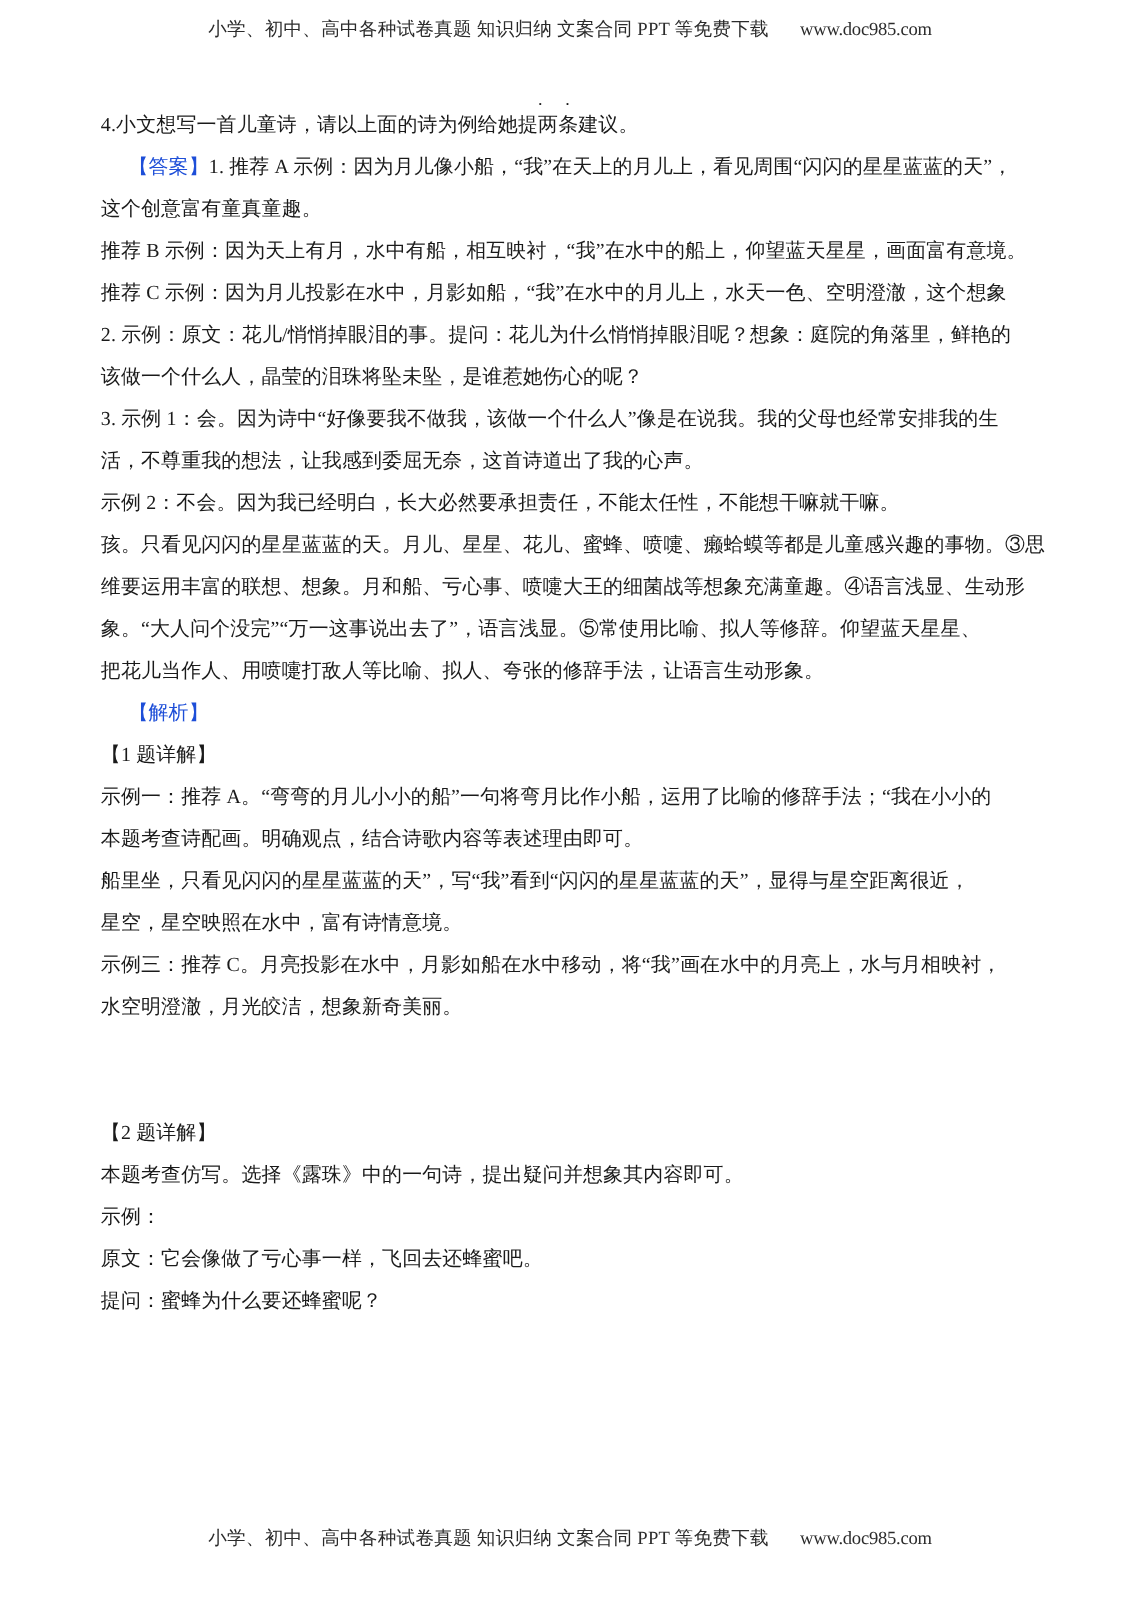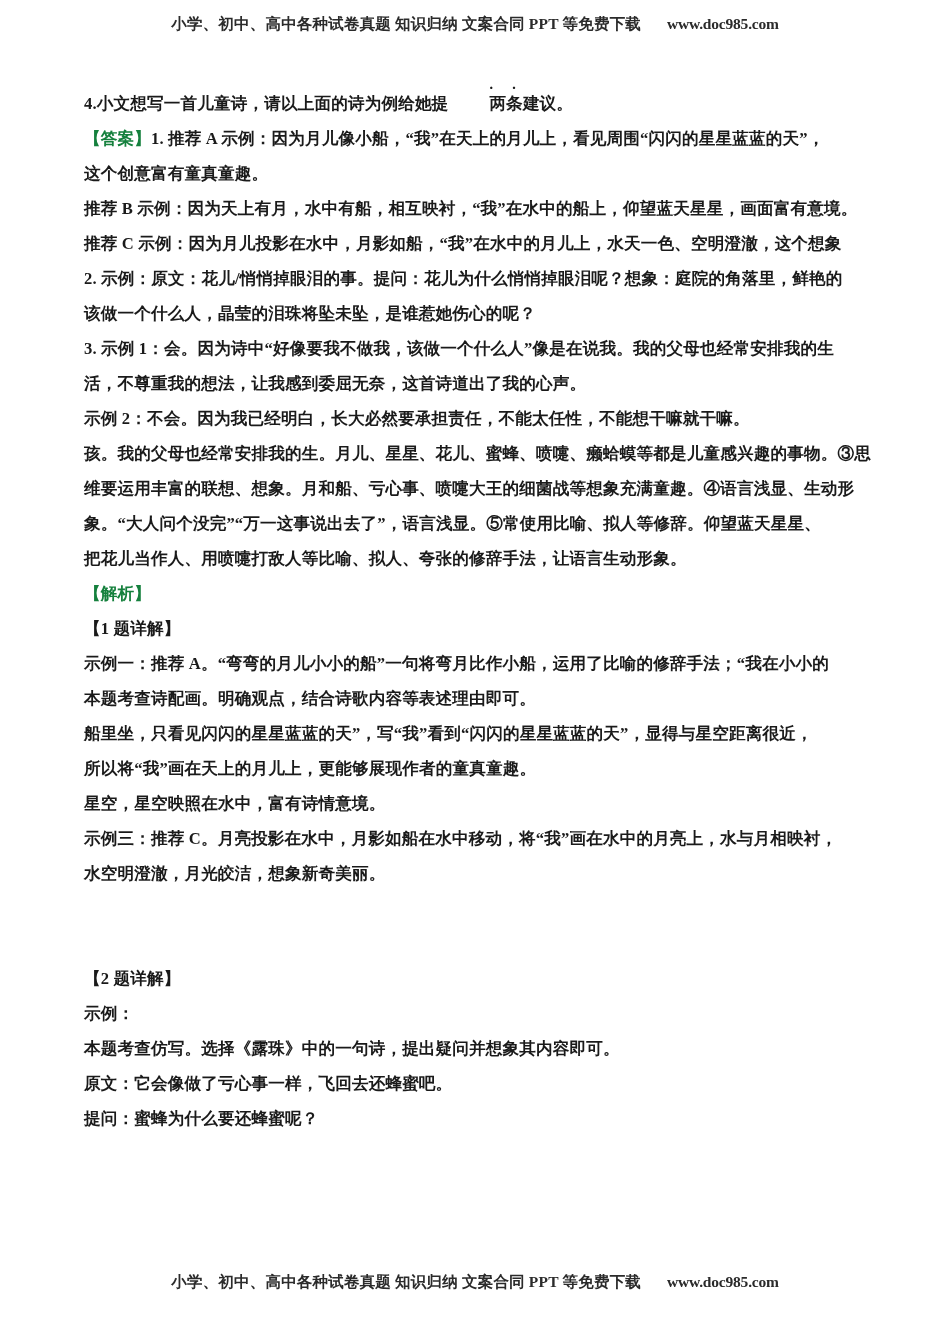--- a/index.html
+++ b/index.html
@@ -14,21 +14,20 @@
     position: relative;
     font-family: "Liberation Serif", "DejaVu Serif", serif;
     color: #000000;
     overflow: hidden;
   }
   .page {
     width: 804px;
     height: 1344px;
     position: relative;
     box-sizing: border-box;
-    font-weight: bold;
   }
 
   
   .banner {
     position: absolute;
     left: 0;
     width: 950px;
     text-align: center;
     font-family: "Liberation Serif", "DejaVu Serif", serif;
     font-size: 15.5px;
@@ -58,26 +57,26 @@
     height: 35px;
     color: #1a1a1a;
     white-space: nowrap;
     letter-spacing: 0.15px;
     font-family: "Liberation Serif", "DejaVu Serif", serif;
   }
   .line.gap-big { height: 70px; }
 
   
   .tag-blue {
-    color: #15803d;
+    color: #1d4ed8;
+    margin-left: 23px;
   }
   
   .emph {
     position: relative;
-    margin-left: 41px;
   }
   .emph::before {
     content: "\00B7\00A0\00B7";
     position: absolute;
     top: -13px;
     left: 50%;
     transform: translateX(-50%);
     font-size: 15px;
     line-height: 1;
     letter-spacing: 7px;
@@ -100,41 +99,40 @@
 
     <div class="line"><span class="tag-blue">【答案】</span><span>1. 推荐 A 示例：因为月儿像小船，“我”在天上的月儿上，看见周围“闪闪的星星蓝蓝的天”，</span></div>
     <div class="line">这个创意富有童真童趣。</div>
     <div class="line">推荐 B 示例：因为天上有月，水中有船，相互映衬，“我”在水中的船上，仰望蓝天星星，画面富有意境。</div>
     <div class="line">推荐 C 示例：因为月儿投影在水中，月影如船，“我”在水中的月儿上，水天一色、空明澄澈，这个想象</div>
     <div class="line">2. 示例：原文：花儿/悄悄掉眼泪的事。提问：花儿为什么悄悄掉眼泪呢？想象：庭院的角落里，鲜艳的</div>
     <div class="line">该做一个什么人，晶莹的泪珠将坠未坠，是谁惹她伤心的呢？</div>
     <div class="line">3. 示例 1：会。因为诗中“好像要我不做我，该做一个什么人”像是在说我。我的父母也经常安排我的生</div>
     <div class="line">活，不尊重我的想法，让我感到委屈无奈，这首诗道出了我的心声。</div>
     <div class="line">示例 2：不会。因为我已经明白，长大必然要承担责任，不能太任性，不能想干嘛就干嘛。</div>
-    <div class="line">孩。我的父母也经常安排我的生。月儿、星星、花儿、蜜蜂、喷嚏、癞蛤蟆等都是儿童感兴趣的事物。③思</div>
+    <div class="line">孩。只看见闪闪的星星蓝蓝的天。月儿、星星、花儿、蜜蜂、喷嚏、癞蛤蟆等都是儿童感兴趣的事物。③思</div>
     <div class="line">维要运用丰富的联想、想象。月和船、亏心事、喷嚏大王的细菌战等想象充满童趣。④语言浅显、生动形</div>
     <div class="line">象。“大人问个没完”“万一这事说出去了”，语言浅显。⑤常使用比喻、拟人等修辞。仰望蓝天星星、</div>
     <div class="line">把花儿当作人、用喷嚏打敌人等比喻、拟人、夸张的修辞手法，让语言生动形象。</div>
 
     <div class="line"><span class="tag-blue">【解析】</span></div>
 
     <div class="line">【1 题详解】</div>
     <div class="line">示例一：推荐 A。“弯弯的月儿小小的船”一句将弯月比作小船，运用了比喻的修辞手法；“我在小小的</div>
     <div class="line">本题考查诗配画。明确观点，结合诗歌内容等表述理由即可。</div>
     <div class="line">船里坐，只看见闪闪的星星蓝蓝的天”，写“我”看到“闪闪的星星蓝蓝的天”，显得与星空距离很近，</div>
-    <div class="line">所以将“我”画在天上的月儿上，更能够展现作者的童真童趣。</div>
     <div class="line">星空，星空映照在水中，富有诗情意境。</div>
     <div class="line">示例三：推荐 C。月亮投影在水中，月影如船在水中移动，将“我”画在水中的月亮上，水与月相映衬，</div>
     <div class="line">水空明澄澈，月光皎洁，想象新奇美丽。</div>
 
     <div class="line gap-big"></div>
 
     <div class="line">【2 题详解】</div>
+    <div class="line">本题考查仿写。选择《露珠》中的一句诗，提出疑问并想象其内容即可。</div>
     <div class="line">示例：</div>
-    <div class="line">本题考查仿写。选择《露珠》中的一句诗，提出疑问并想象其内容即可。</div>
     <div class="line">原文：它会像做了亏心事一样，飞回去还蜂蜜吧。</div>
     <div class="line">提问：蜜蜂为什么要还蜂蜜呢？</div>
 
   </div>
 
   <div class="banner banner-foot">
     <span>小学、初中、高中各种试卷真题  知识归纳  文案合同  PPT 等免费下载</span><span class="site">www.doc985.com</span>
   </div>
 
 </div>

